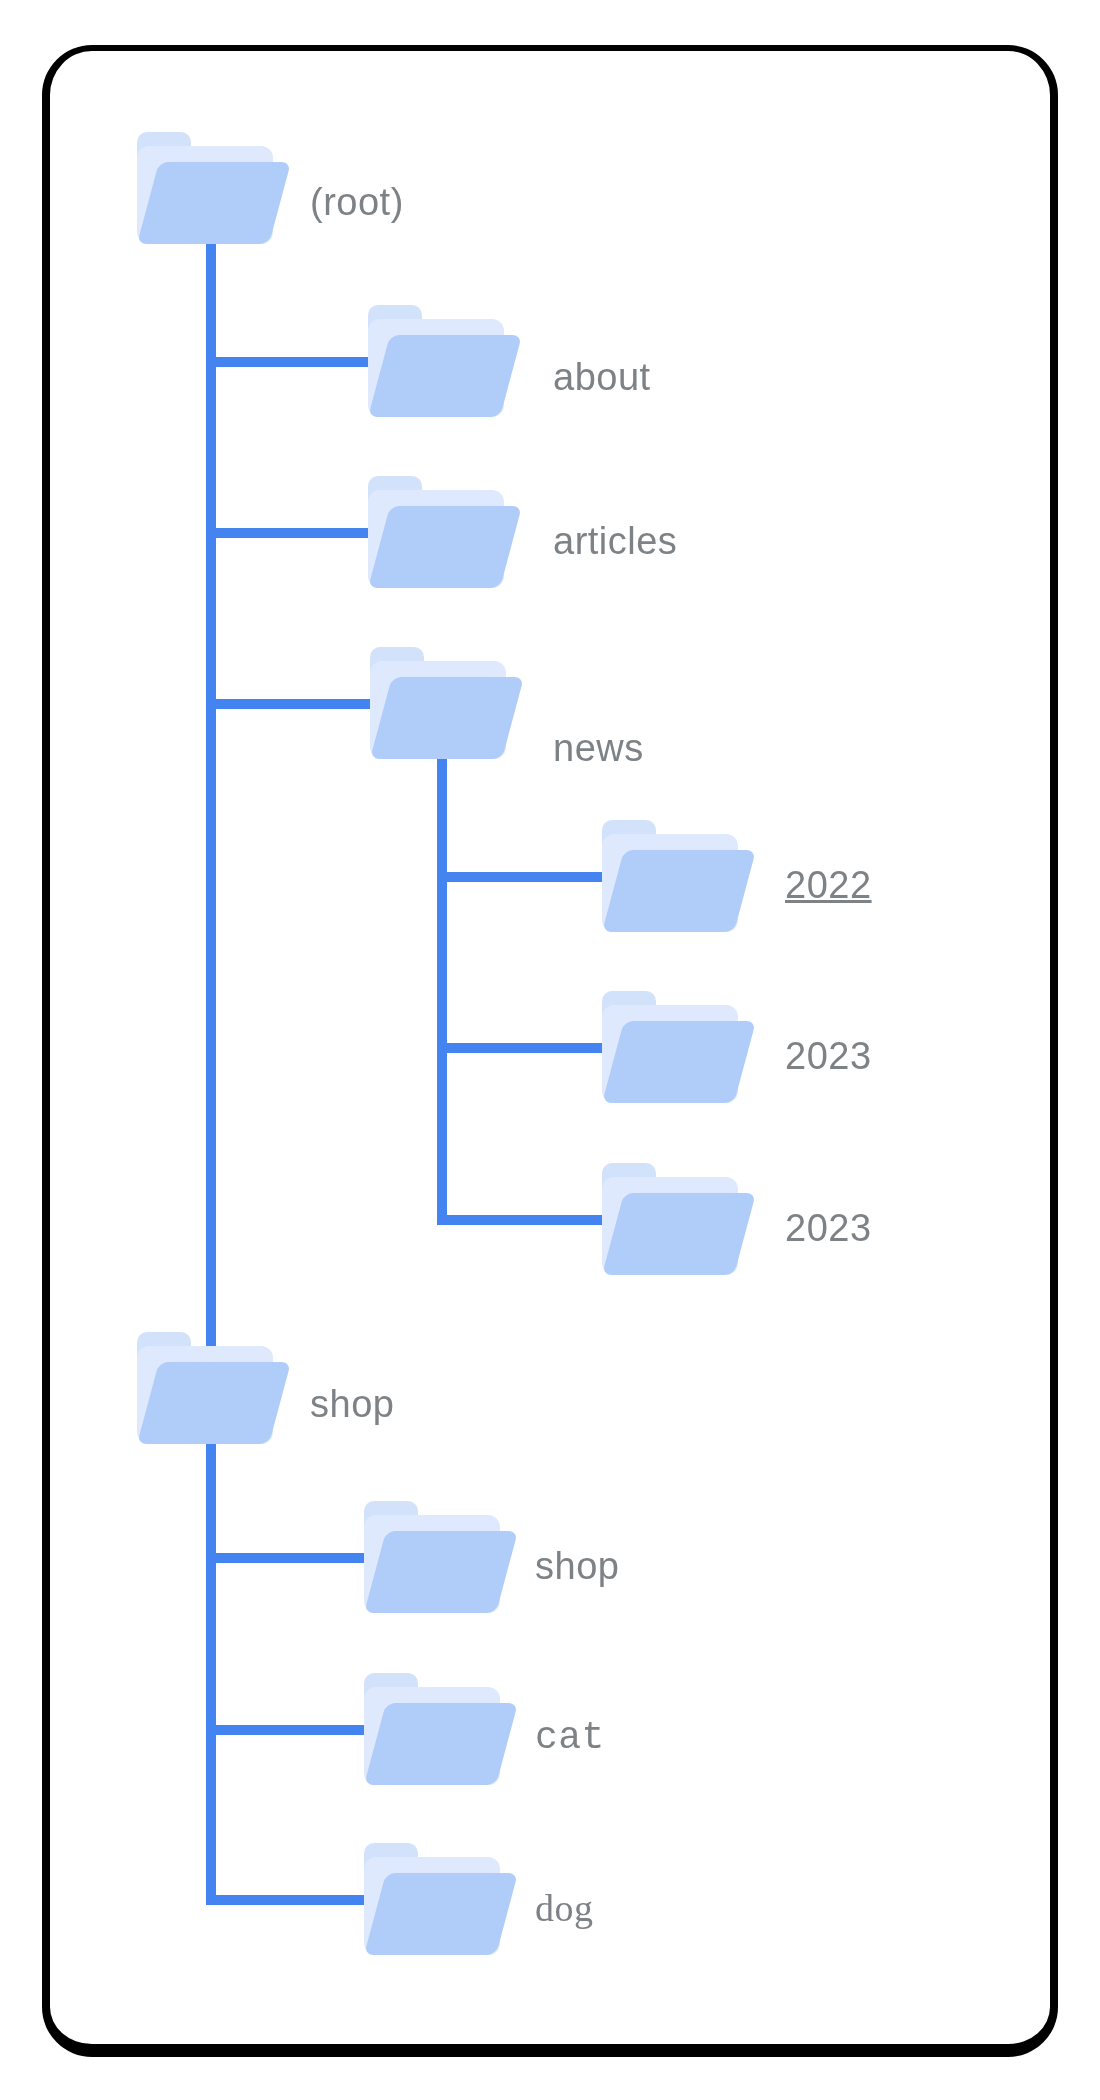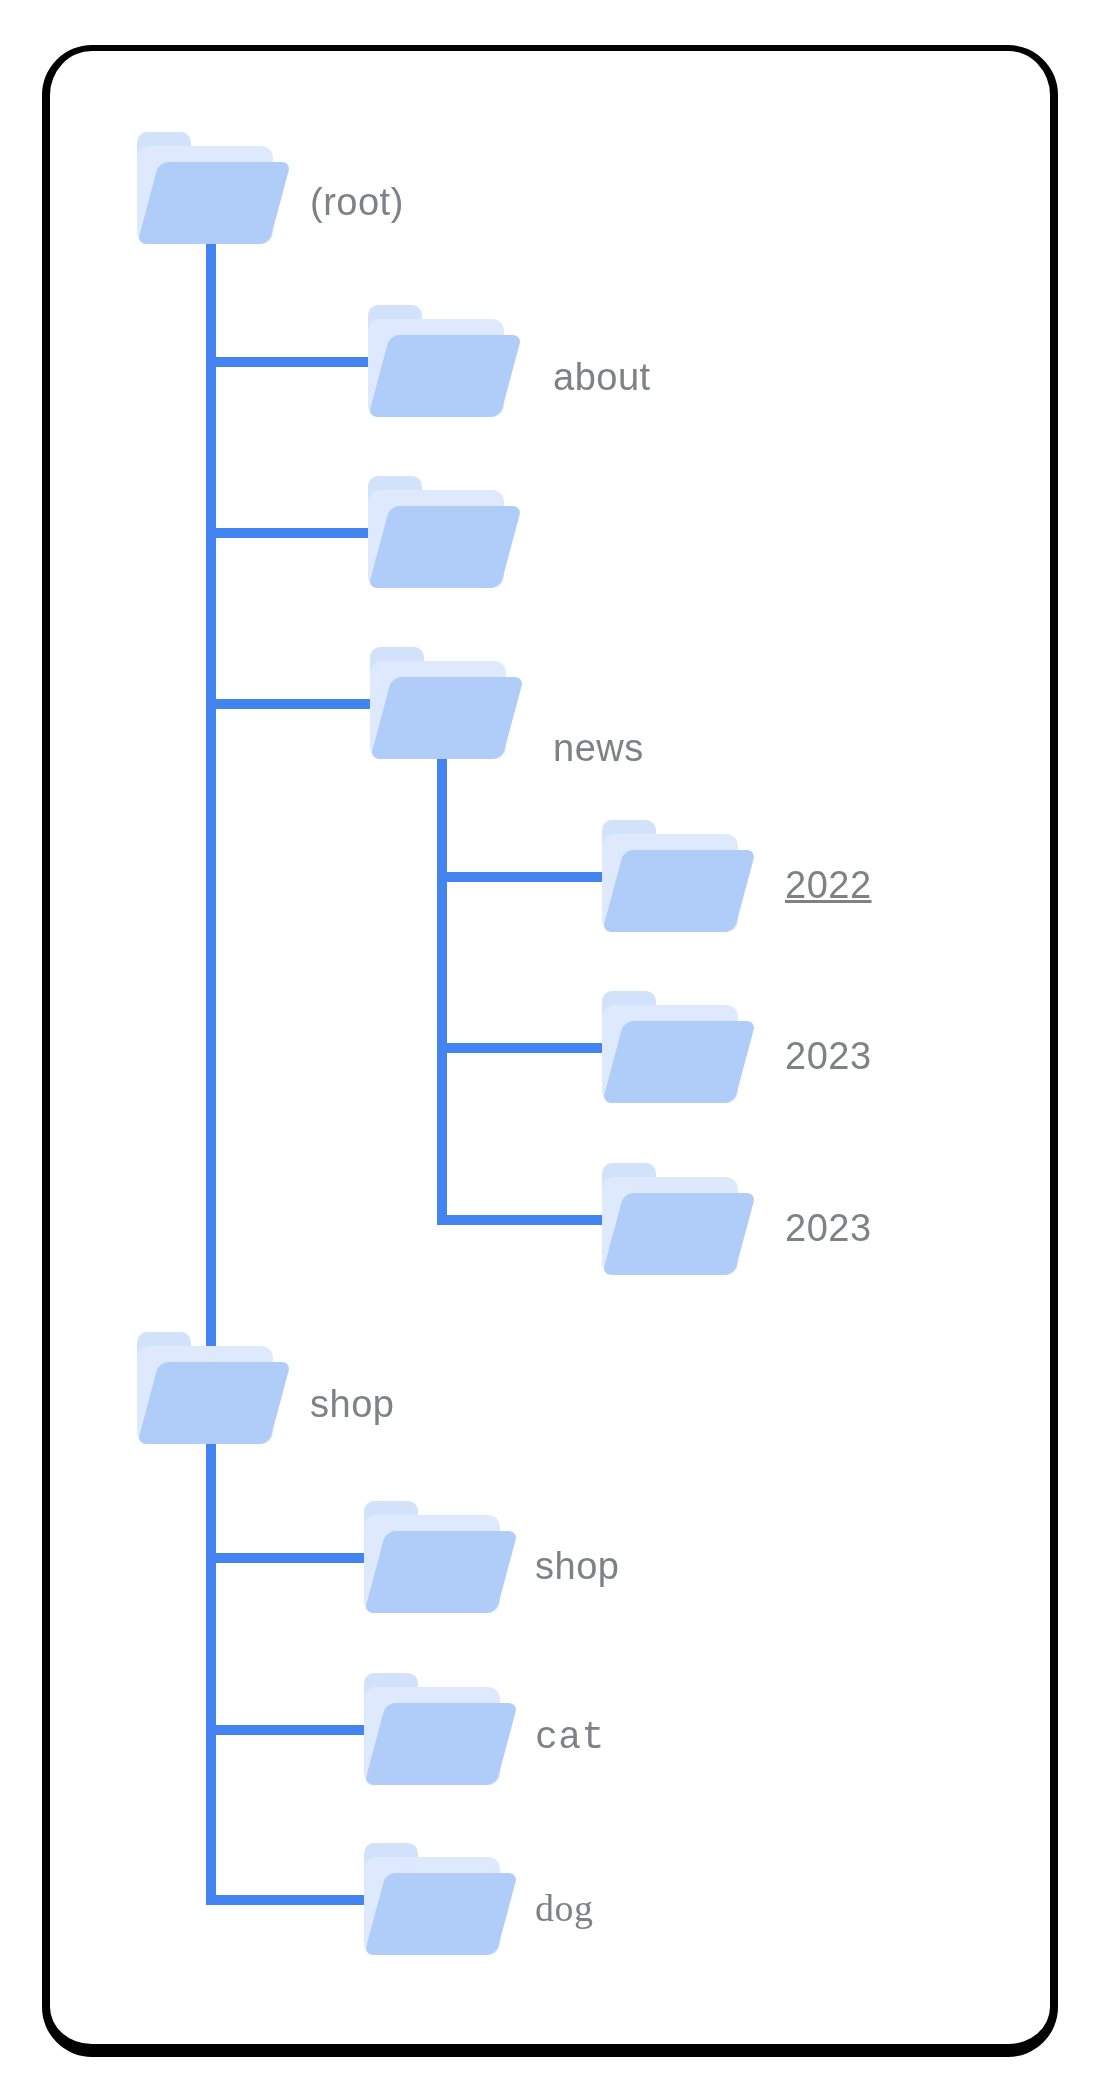--- a/index.html
+++ b/index.html
@@ -142,20 +142,21 @@
   </div>
 
   <div class="folder" style="left:364px;top:1843px;">
     <div class="tab"></div>
     <div class="back"></div>
     <div class="front"></div>
   </div>
 
   <div class="label" style="left:310px;top:173px;">(root)</div>
   <div class="label" style="left:553px;top:341px;margin-top:7px;">about</div>
+  <div class="label" style="left:553px;top:512px;">articles</div>
   <div class="label" style="left:553px;top:683px;margin-top:36px;">news</div>
   <div class="label" style="left:785px;top:856px;text-decoration:underline;">2022</div>
   <div class="label" style="left:785px;top:1027px;">2023</div>
   <div class="label" style="left:785px;top:1199px;">2023</div>
   <div class="label" style="left:310px;top:1375px;">shop</div>
   <div class="label" style="left:535px;top:1537px;">shop</div>
   <div class="label" style="left:535px;top:1709px;font-family:Liberation Mono, monospace;">cat</div>
   <div class="label" style="left:535px;top:1879px;font-family:Liberation Serif, serif;">dog</div>
 
 </div>

